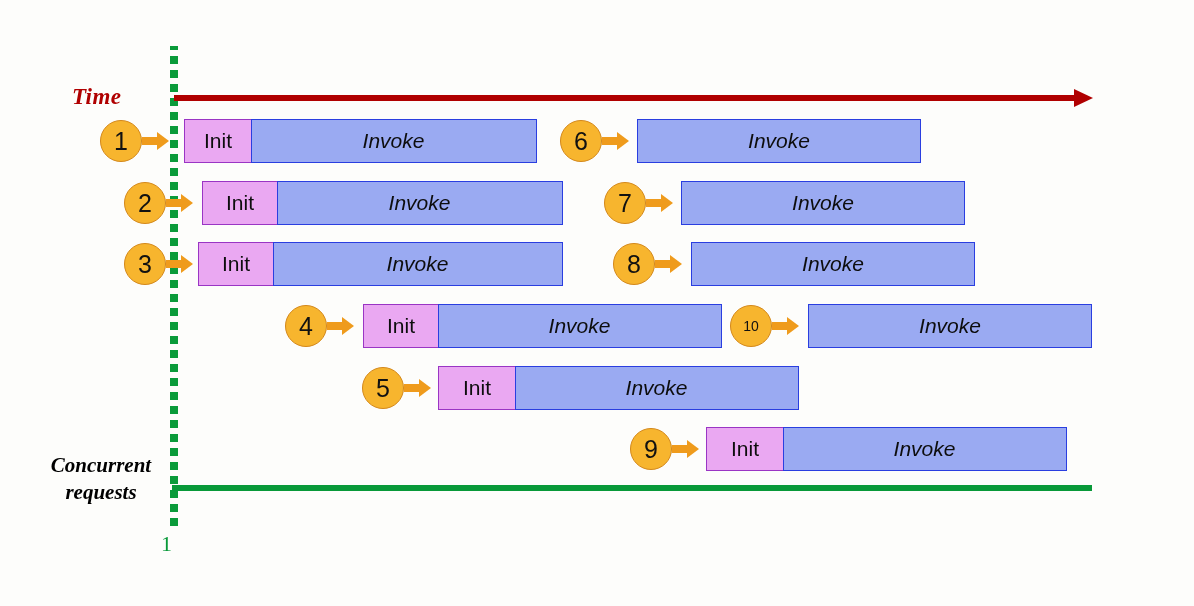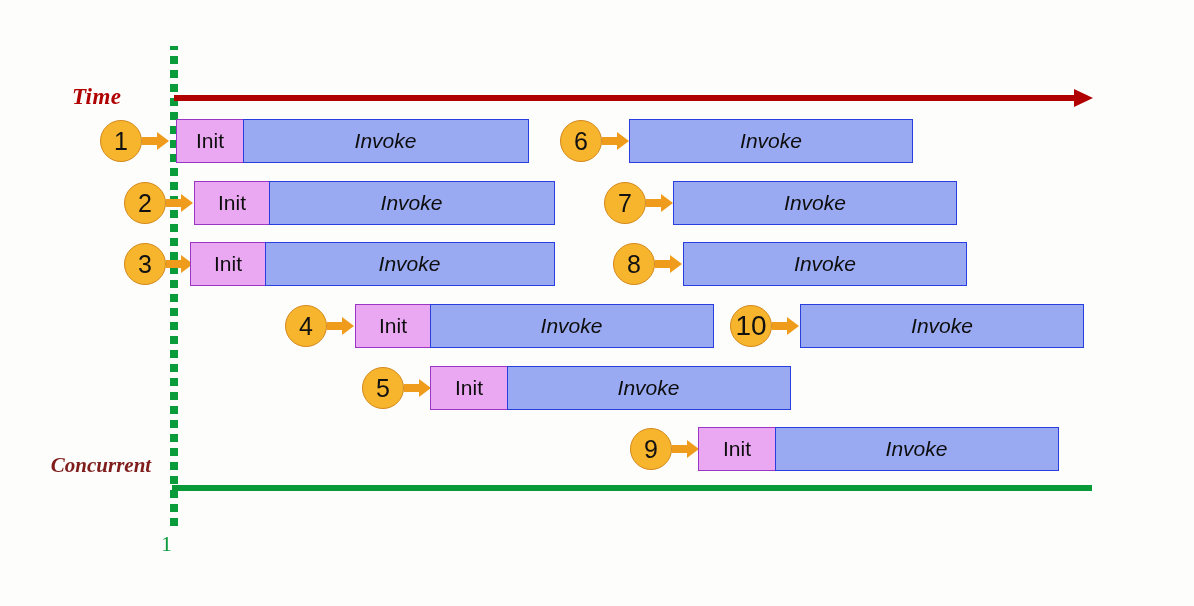--- a/index.html
+++ b/index.html
@@ -63,21 +63,21 @@
     position: absolute;
     left: 36px;
     top: 452px;
     width: 130px;
     text-align: center;
     font-family: "Liberation Serif", serif;
     font-style: italic;
     font-weight: bold;
     font-size: 21px;
     line-height: 27px;
-    color: #7f1d1d;
+    color: #000000;
   }
   .conc-tick-label {
     position: absolute;
     left: 161px;
     top: 531px;
     font-family: "Liberation Serif", serif;
     font-size: 22px;
     color: #089939;
   }
 
@@ -92,20 +92,21 @@
     background-size: 8px 14px;
     background-repeat: repeat-y;
   }
 
   
   .row {
     position: absolute;
     height: 44px;
     display: flex;
     align-items: stretch;
+    margin-left: 8px;
   }
   .seg {
     box-sizing: border-box;
     display: flex;
     align-items: center;
     justify-content: center;
     font-size: 21px;
     color: #0d0d0d;
     white-space: nowrap;
   }
@@ -132,21 +133,21 @@
     border-radius: 50%;
     background: #f7b52e;
     border: 1.6px solid #d4881a;
     display: flex;
     align-items: center;
     justify-content: center;
     font-size: 25px;
     color: #111;
     box-sizing: border-box;
   }
-  .bubble.wide { font-size: 28px; }
+  .bubble.wide { font-size: 14px; }
   .arrow {
     position: relative;
     width: 26px;
     height: 42px;
     display: flex;
     align-items: center;
   }
   .arrow .shaft {
     position: absolute;
     left: 0;
@@ -172,20 +173,21 @@
 <div id="stage">
 
   <div class="dotted-line"></div>
 
   <div class="time-label">Time</div>
   <div class="time-axis"></div>
   <div class="time-arrowhead"></div>
 
   <div class="conc-label">
     <div>Concurrent</div>
+    <div>requests</div>
   </div>
   <div class="conc-axis"></div>
   <div class="conc-tick-label">1</div>
 
   <div id="rows">
       <div class="marker" style="left: 100px; top: 119px;">
         <div class="bubble">1</div>
         <div class="arrow">
           <span class="shaft"></span>
           <span class="head"></span>

